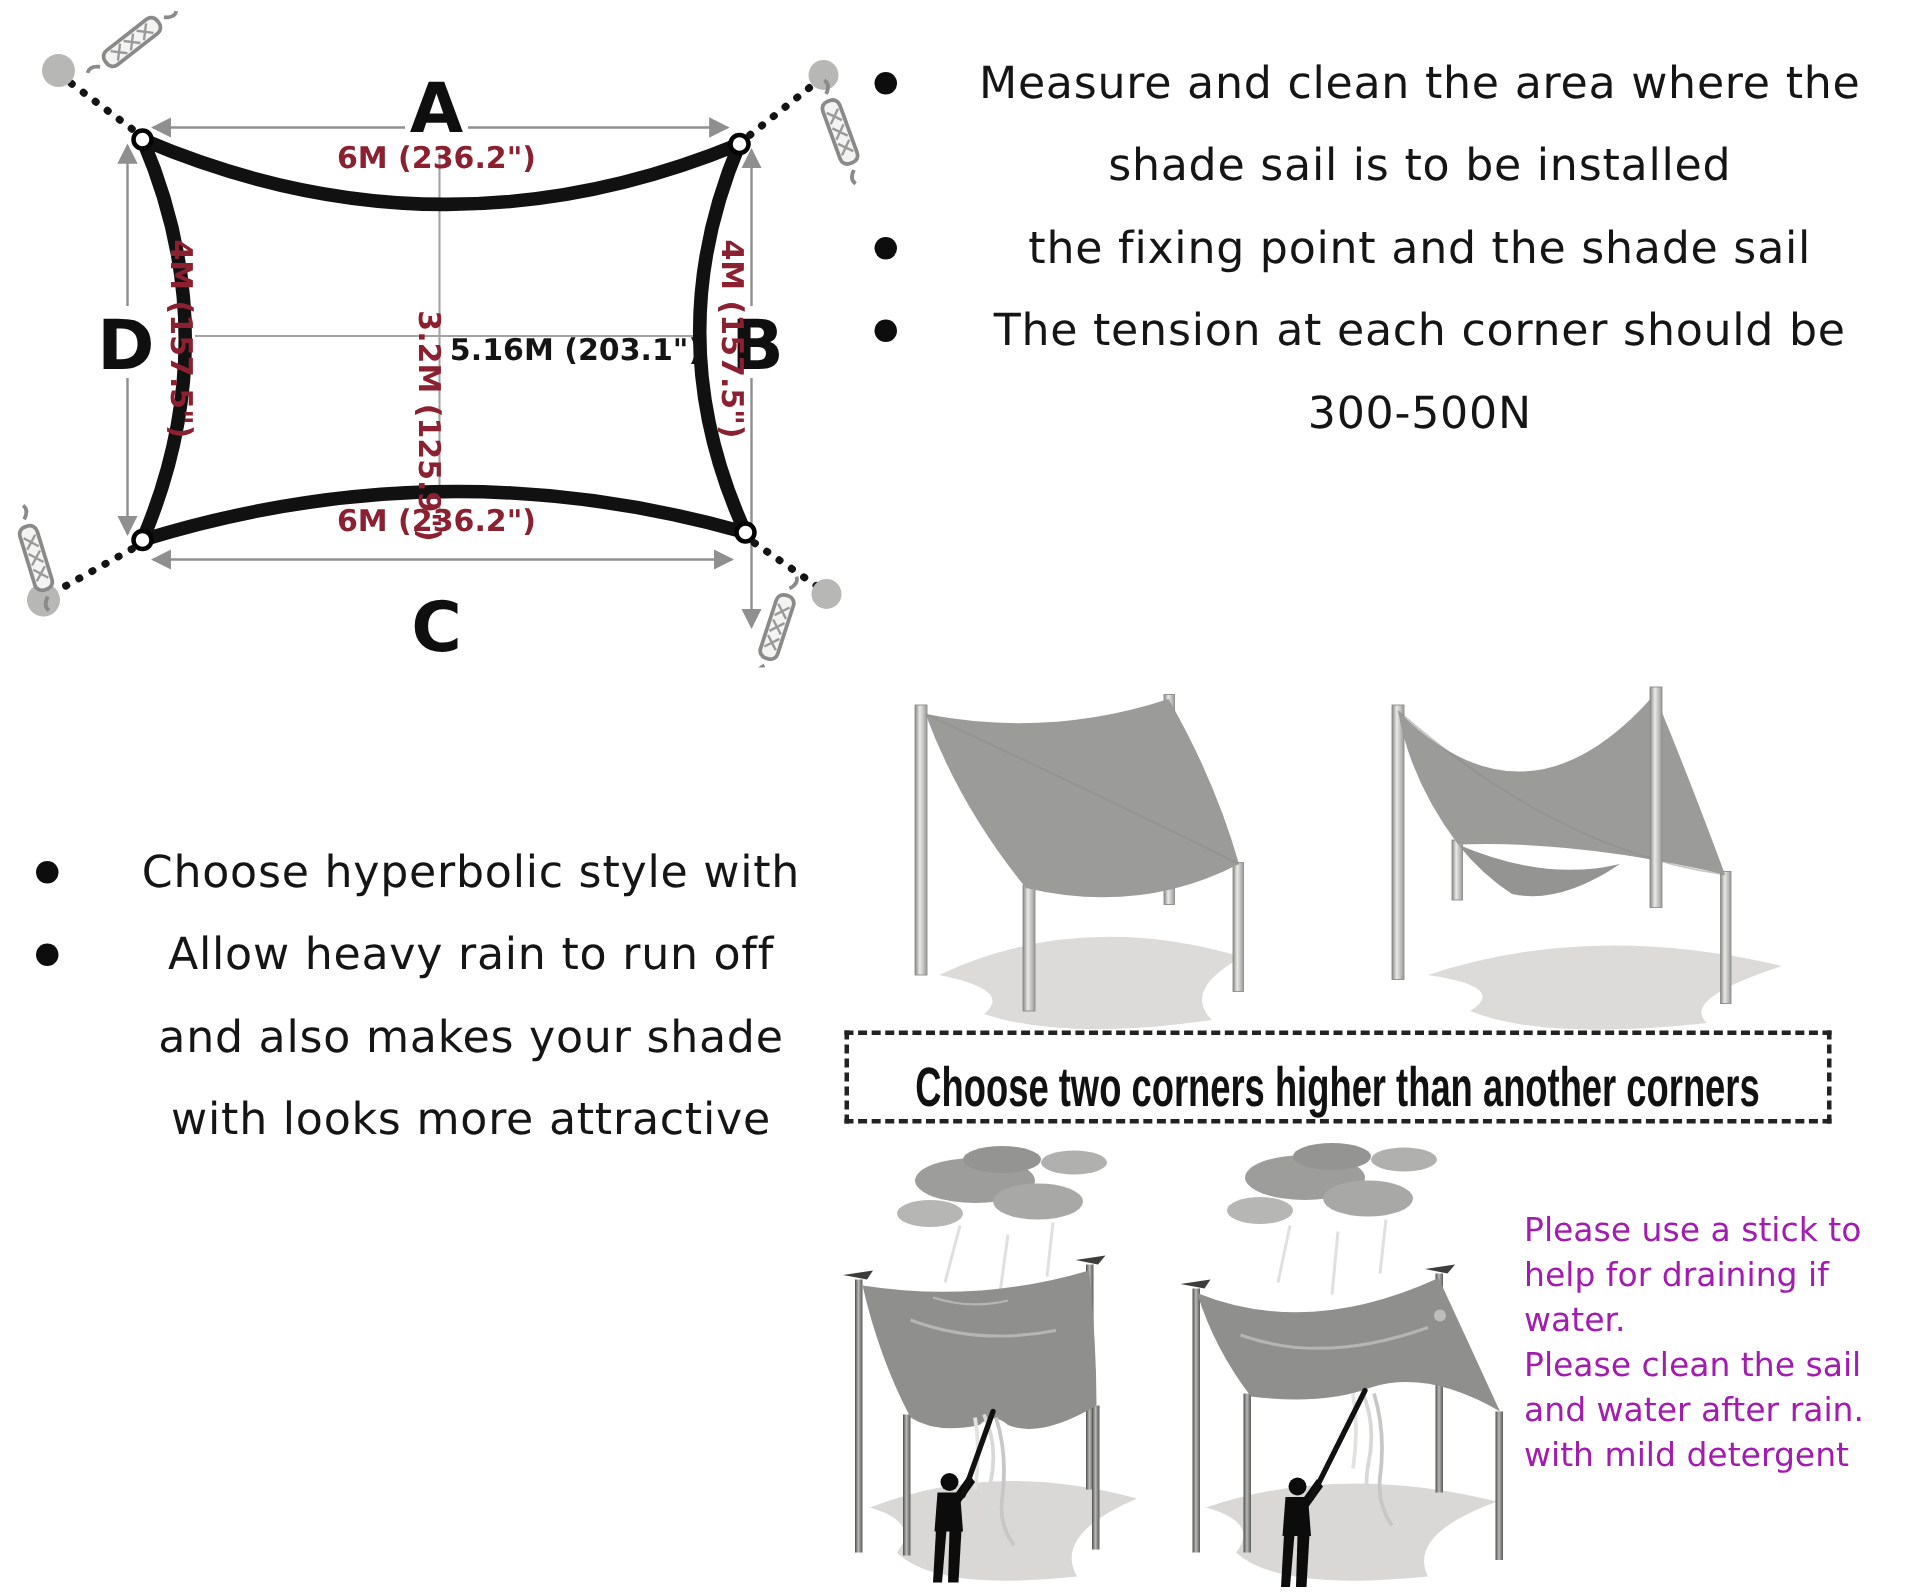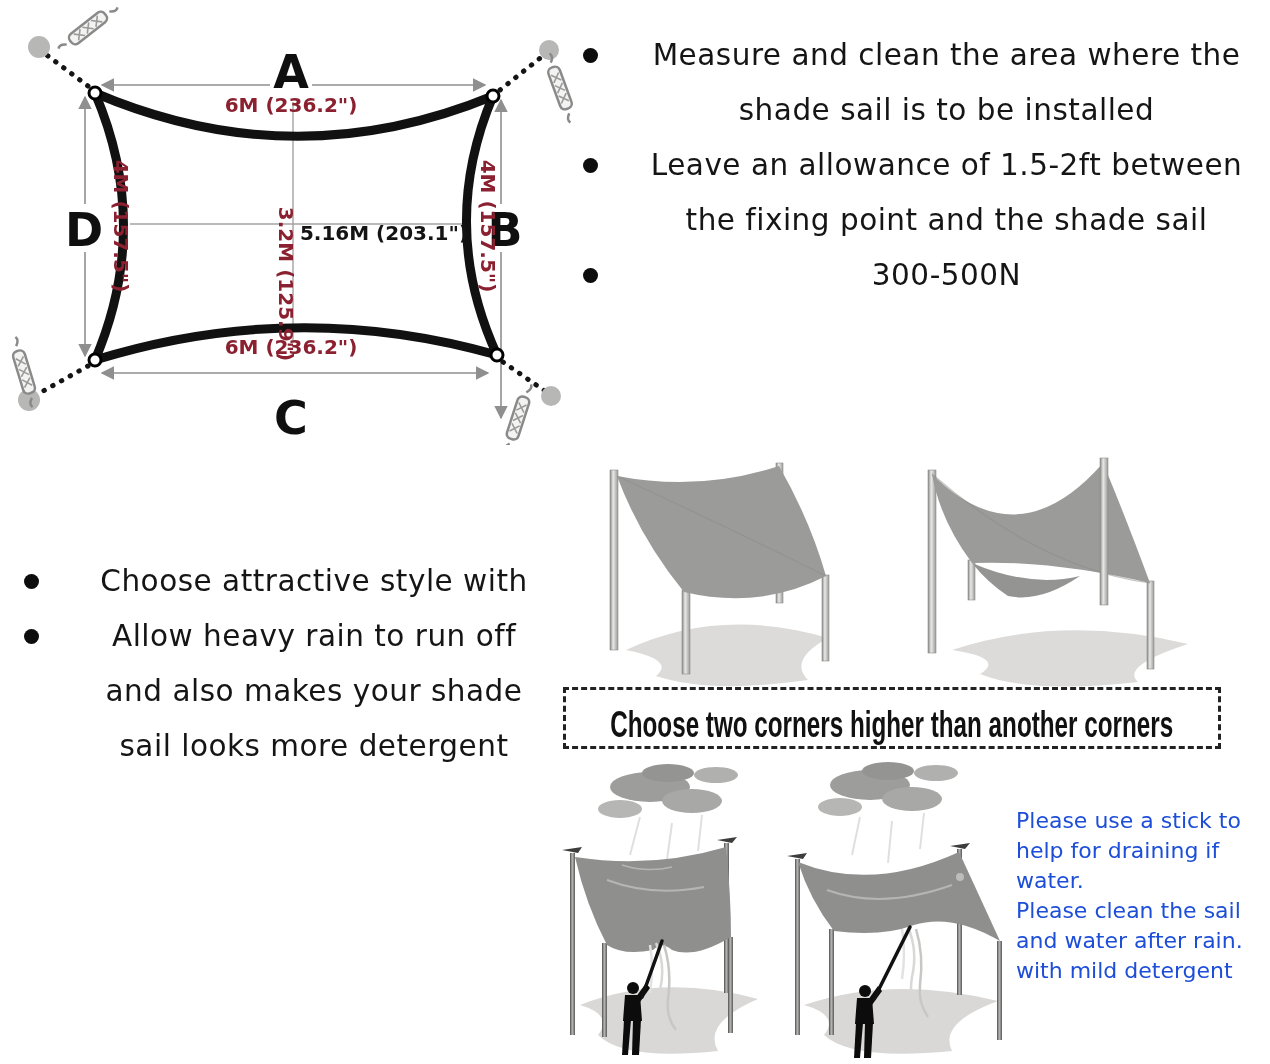--- a/index.html
+++ b/index.html
@@ -15,21 +15,21 @@
   .bullets .dot{position:absolute;left:0;top:20px;width:15px;height:15px;border-radius:50%;background:#0d0d0d;}
   .bullets .line{display:block;line-height:55px;white-space:nowrap;letter-spacing:.5px;}
   .bullets-tr{left:583px;top:28px;width:687px;}
   .bullets-bl{left:24px;top:554px;width:540px;}
 
   .banner{position:absolute;left:563px;top:687px;width:652px;height:56px;
           border:3px dashed #222;display:flex;align-items:flex-end;justify-content:center;background:#fff;}
   .banner .txt{font-family:"Liberation Sans",sans-serif;font-weight:bold;font-size:37px;
                white-space:nowrap;transform:scaleX(0.655);letter-spacing:0;color:#111;}
 
-  .care{position:absolute;left:1016px;top:806px;width:254px;font-size:22px;line-height:30px;color:#1d4ed8;}
+  .care{position:absolute;left:1016px;top:806px;width:254px;font-size:22px;line-height:30px;color:#a21caf;}
   .care .cline{white-space:nowrap;}
 
   
   .lbl{font-family:"DejaVu Sans",sans-serif;font-weight:bold;font-size:46px;fill:#0f0f0f;}
   .dim-red{font-family:"DejaVu Sans",sans-serif;font-weight:bold;font-size:20px;fill:#8b2130;}
   .dim-blk{font-family:"DejaVu Sans",sans-serif;font-weight:bold;font-size:20px;fill:#141414;}
 </style>
 </head>
 <body>
 
@@ -111,39 +111,39 @@
   </svg>
 
   <ul class="bullets bullets-tr">
     <li>
       <span class="dot"></span>
       <span class="line">Measure and clean the area where the</span>
       <span class="line">shade sail is to be installed</span>
     </li>
     <li>
       <span class="dot"></span>
-      <span class="line">Leave an allowance of 1.5-2ft between</span>
       <span class="line">the fixing point and the shade sail</span>
     </li>
     <li>
       <span class="dot"></span>
+      <span class="line">The tension at each corner should be</span>
       <span class="line">300-500N</span>
     </li>
   </ul>
 
   <ul class="bullets bullets-bl">
     <li>
       <span class="dot"></span>
-      <span class="line">Choose attractive style with</span>
+      <span class="line">Choose hyperbolic style with</span>
     </li>
     <li>
       <span class="dot"></span>
       <span class="line">Allow heavy rain to run off</span>
       <span class="line">and also makes your shade</span>
-      <span class="line">sail looks more detergent</span>
+      <span class="line">with looks more attractive</span>
     </li>
   </ul>
 
   <svg class="structures-svg" width="710" height="250" viewBox="0 0 710 250">
     <defs>
       <linearGradient id="postG" x1="0" y1="0" x2="1" y2="0">
         <stop offset="0" stop-color="#888886"></stop>
           <stop offset="0.4" stop-color="#e9e9e7"></stop>
           <stop offset="1" stop-color="#9a9a98"></stop>
       </linearGradient>

